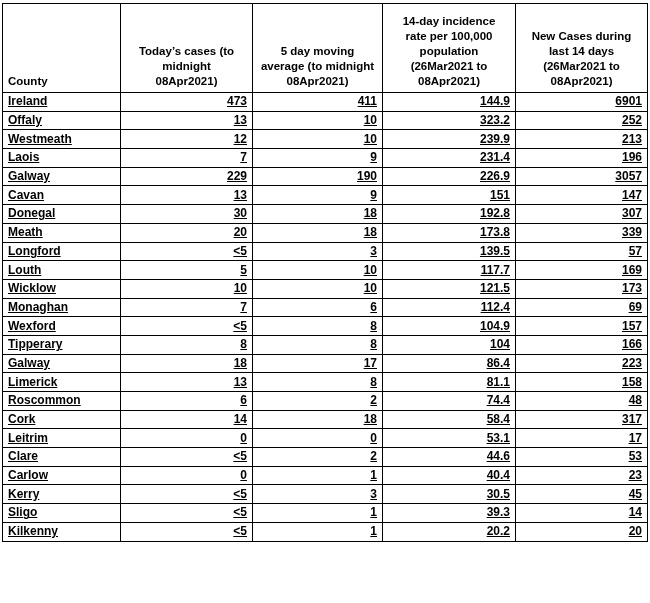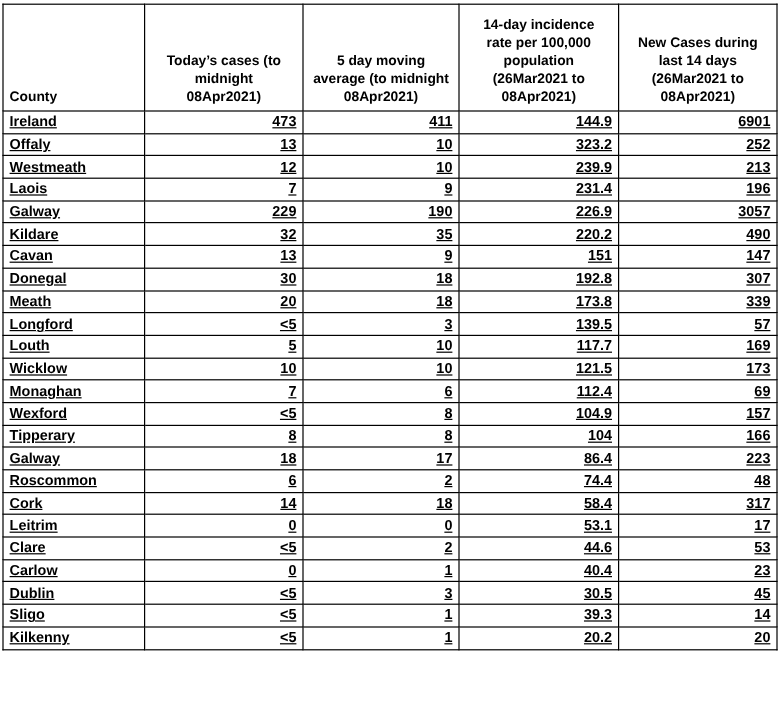--- a/index.html
+++ b/index.html
@@ -121,27 +121,20 @@
           <td class="c-right">196</td>
         </tr>
         <tr>
           <td class="c-left">Galway</td>
           <td class="c-right">229</td>
           <td class="c-right">190</td>
           <td class="c-right">226.9</td>
           <td class="c-right">3057</td>
         </tr>
         <tr>
-          <td class="c-left">Kildare</td>
-          <td class="c-right">32</td>
-          <td class="c-right">35</td>
-          <td class="c-right">220.2</td>
-          <td class="c-right">490</td>
-        </tr>
-        <tr>
           <td class="c-left">Cavan</td>
           <td class="c-right">13</td>
           <td class="c-right">9</td>
           <td class="c-right">151</td>
           <td class="c-right">147</td>
         </tr>
         <tr>
           <td class="c-left">Donegal</td>
           <td class="c-right">30</td>
           <td class="c-right">18</td>
@@ -198,20 +191,27 @@
           <td class="c-right">166</td>
         </tr>
         <tr>
           <td class="c-left">Galway</td>
           <td class="c-right">18</td>
           <td class="c-right">17</td>
           <td class="c-right">86.4</td>
           <td class="c-right">223</td>
         </tr>
         <tr>
+          <td class="c-left">Limerick</td>
+          <td class="c-right">13</td>
+          <td class="c-right">8</td>
+          <td class="c-right">81.1</td>
+          <td class="c-right">158</td>
+        </tr>
+        <tr>
           <td class="c-left">Roscommon</td>
           <td class="c-right">6</td>
           <td class="c-right">2</td>
           <td class="c-right">74.4</td>
           <td class="c-right">48</td>
         </tr>
         <tr>
           <td class="c-left">Cork</td>
           <td class="c-right">14</td>
           <td class="c-right">18</td>
@@ -233,21 +233,21 @@
           <td class="c-right">53</td>
         </tr>
         <tr>
           <td class="c-left">Carlow</td>
           <td class="c-right">0</td>
           <td class="c-right">1</td>
           <td class="c-right">40.4</td>
           <td class="c-right">23</td>
         </tr>
         <tr>
-          <td class="c-left">Dublin</td>
+          <td class="c-left">Kerry</td>
           <td class="c-right">&lt;5</td>
           <td class="c-right">3</td>
           <td class="c-right">30.5</td>
           <td class="c-right">45</td>
         </tr>
         <tr>
           <td class="c-left">Sligo</td>
           <td class="c-right">&lt;5</td>
           <td class="c-right">1</td>
           <td class="c-right">39.3</td>

